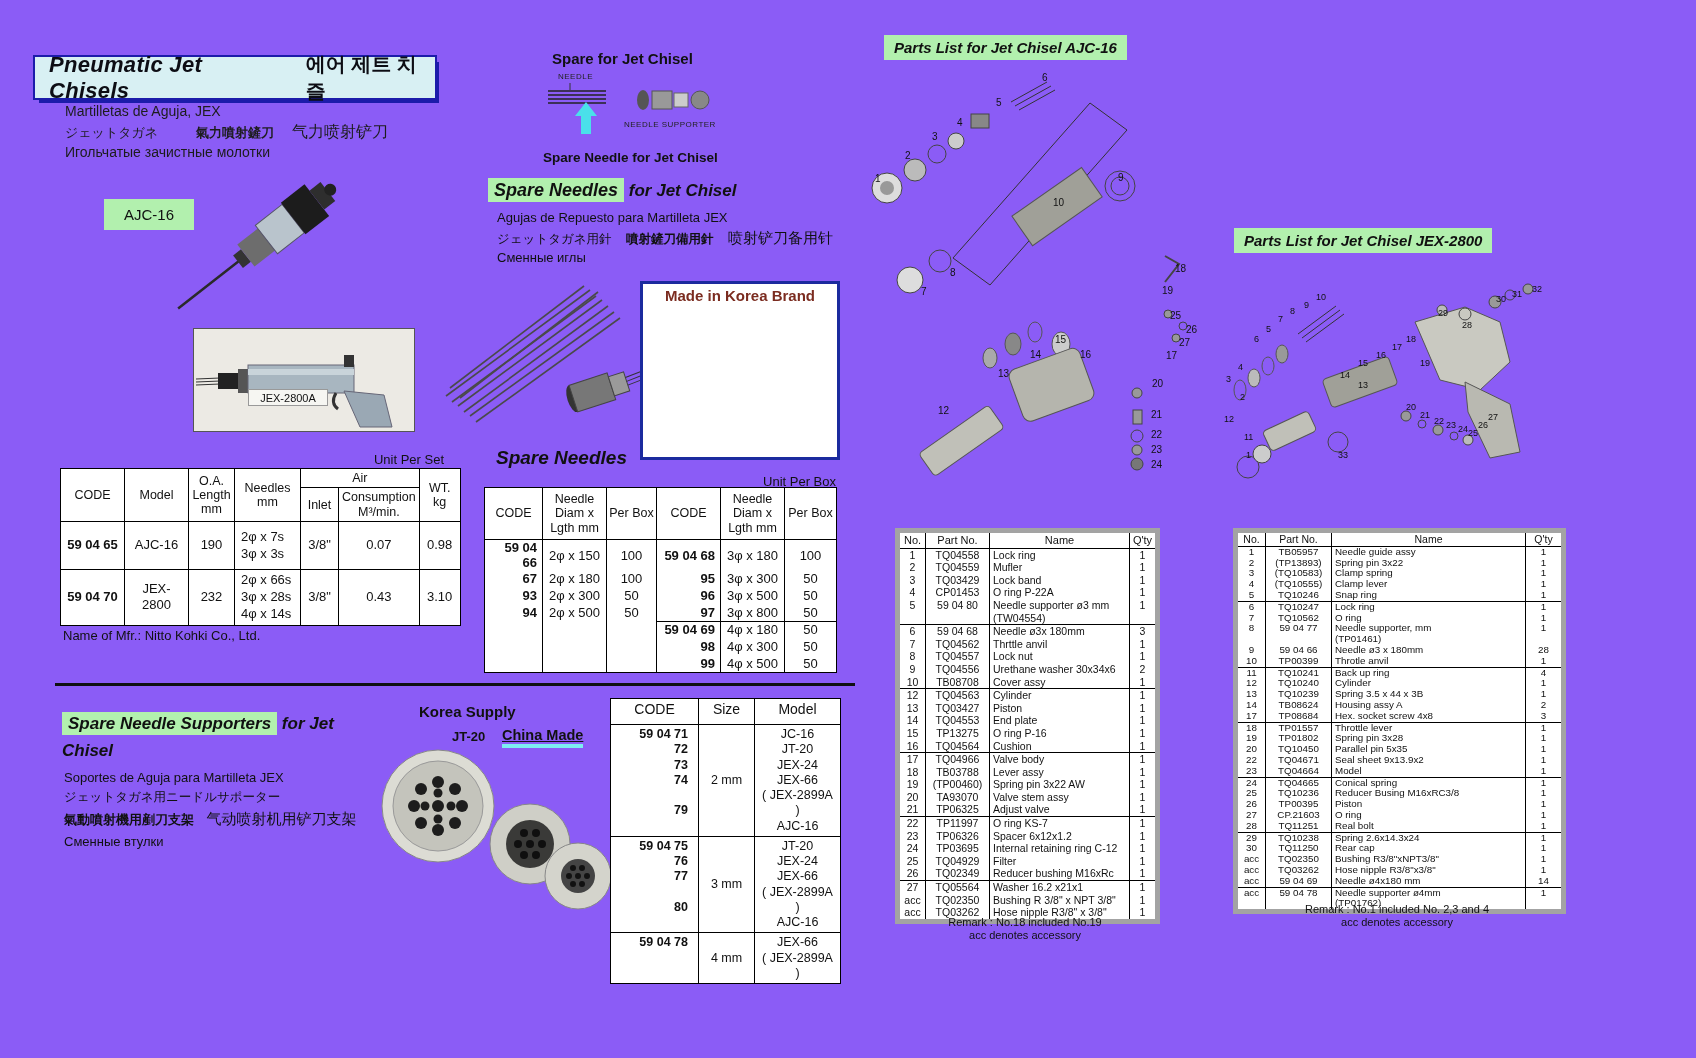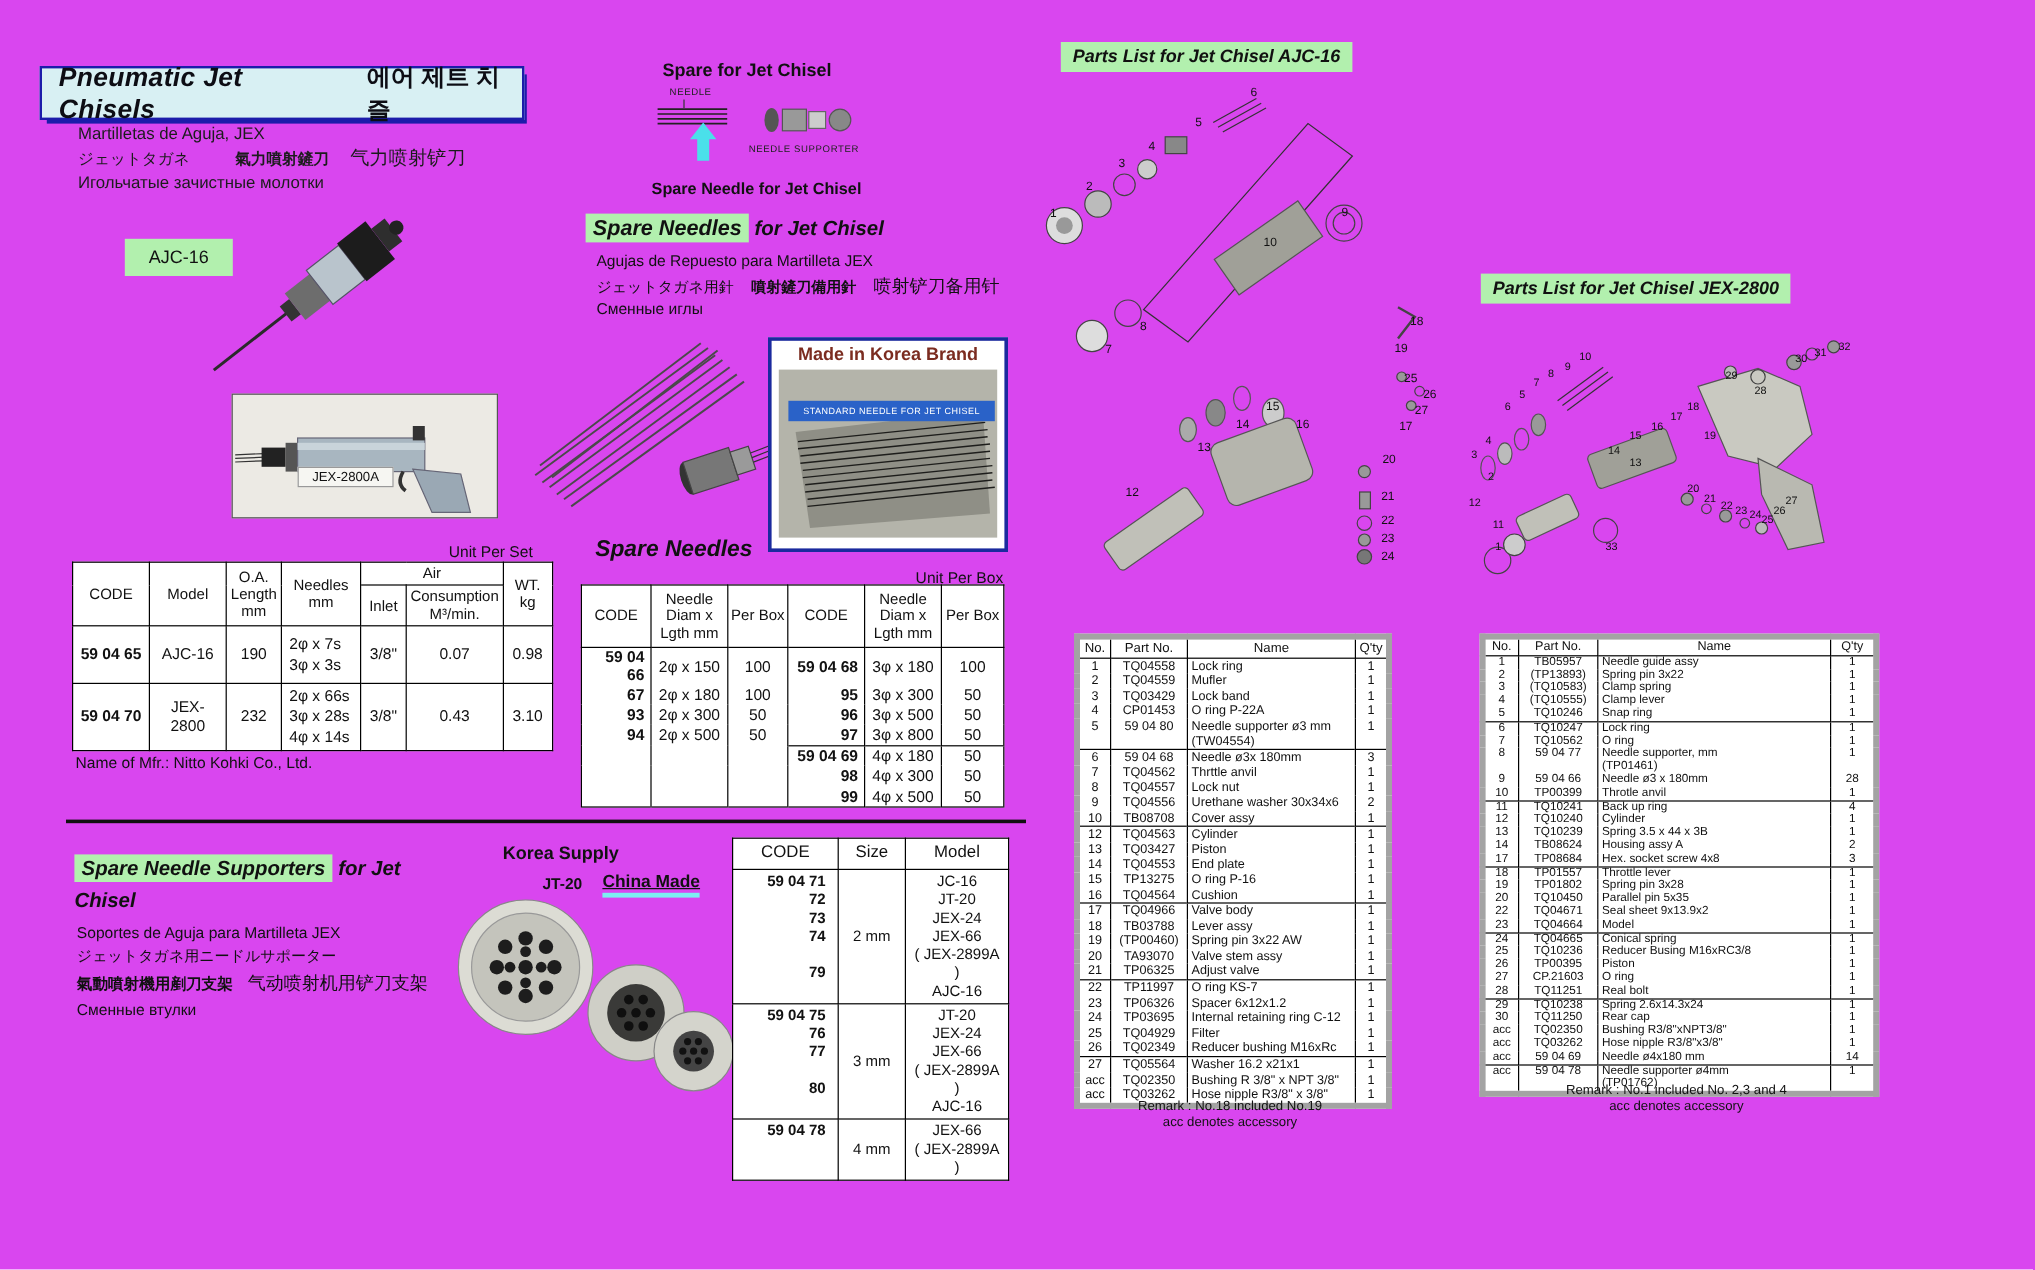--- a/index.html
+++ b/index.html
@@ -1,18 +1,18 @@
 <!DOCTYPE html>
 <html><head>
 <meta charset="utf-8">
 <style>
   * { margin:0; padding:0; box-sizing:border-box; }
   html,body { background:#ffffff; }
   body { font-family:"Liberation Sans","DejaVu Sans",sans-serif; color:#111; }
-  .page { position:relative; width:1696px; height:1058px; background:#d946ef; overflow:hidden; }
+  .page { position:relative; width:1696px; height:1058px; background:#8b5cf6; overflow:hidden; }
   .abs { position:absolute; }
 
   
   .title-box { left:33px; top:55px; width:404px; height:45px; background:#d8f0f3;
     border:2px solid #1c1caa; box-shadow:4px 5px 0 -2px #1c1caa;
     display:flex; align-items:center; padding-left:14px; gap:20px; }
   .t-en { font-size:22px; font-weight:bold; font-style:italic; color:#0d0d14; letter-spacing:.3px; }
   .t-ko { font-size:20px; font-weight:bold; color:#0d0d14; }
   .sub { font-size:14px; color:#1c1c1c; }
   .zh-big { font-size:16px; }
@@ -238,38 +238,20 @@
         <rect x="172" y="102" width="16" height="20" fill="#9a9a9a" stroke="#444"></rect>
         <line x1="188" y1="108" x2="206" y2="107" stroke="#333"></line>
         <line x1="188" y1="112" x2="206" y2="111" stroke="#333"></line>
         <line x1="188" y1="116" x2="206" y2="115" stroke="#333"></line>
       </g>
     </svg>
   </div>
 
   <div class="abs korea-box" style="left:640px; top:281px; width:200px; height:179px;">
     <div class="korea-title">Made in Korea Brand</div>
-    <div class="korea-photo">
-      <svg width="186" height="140" viewBox="0 0 186 140" style="position:absolute; left:0; top:0;">
-        <polygon points="14,52 170,34 176,120 26,132" fill="#8f8f86"></polygon>
-        <g stroke="#1d1d1b" stroke-width="1.2">
-          <line x1="16" y1="60" x2="172" y2="44"></line>
-            <line x1="16" y1="66" x2="174" y2="50"></line>
-          <line x1="18" y1="72" x2="174" y2="56"></line>
-            <line x1="18" y1="78" x2="176" y2="62"></line>
-          <line x1="20" y1="84" x2="176" y2="68"></line>
-            <line x1="20" y1="90" x2="176" y2="74"></line>
-          <line x1="22" y1="96" x2="178" y2="80"></line>
-            <line x1="22" y1="102" x2="178" y2="86"></line>
-          <line x1="24" y1="108" x2="178" y2="92"></line>
-            <line x1="24" y1="114" x2="180" y2="98"></line>
-        </g>
-      </svg>
-      <div class="pkg-band">STANDARD NEEDLE FOR JET CHISEL</div>
-    </div>
   </div>
 
   <div class="abs b i" style="left:496px; top:447px; font-size:19px;">Spare Needles</div>
   <div class="abs right" style="left:700px; top:474px; width:136px; font-size:13px;">Unit Per Box</div>
 
   <table class="abs tbl-spare" style="left:484px; top:487px;">
     <colgroup>
         <col style="width:58px">
         <col style="width:64px">
         <col style="width:50px">

